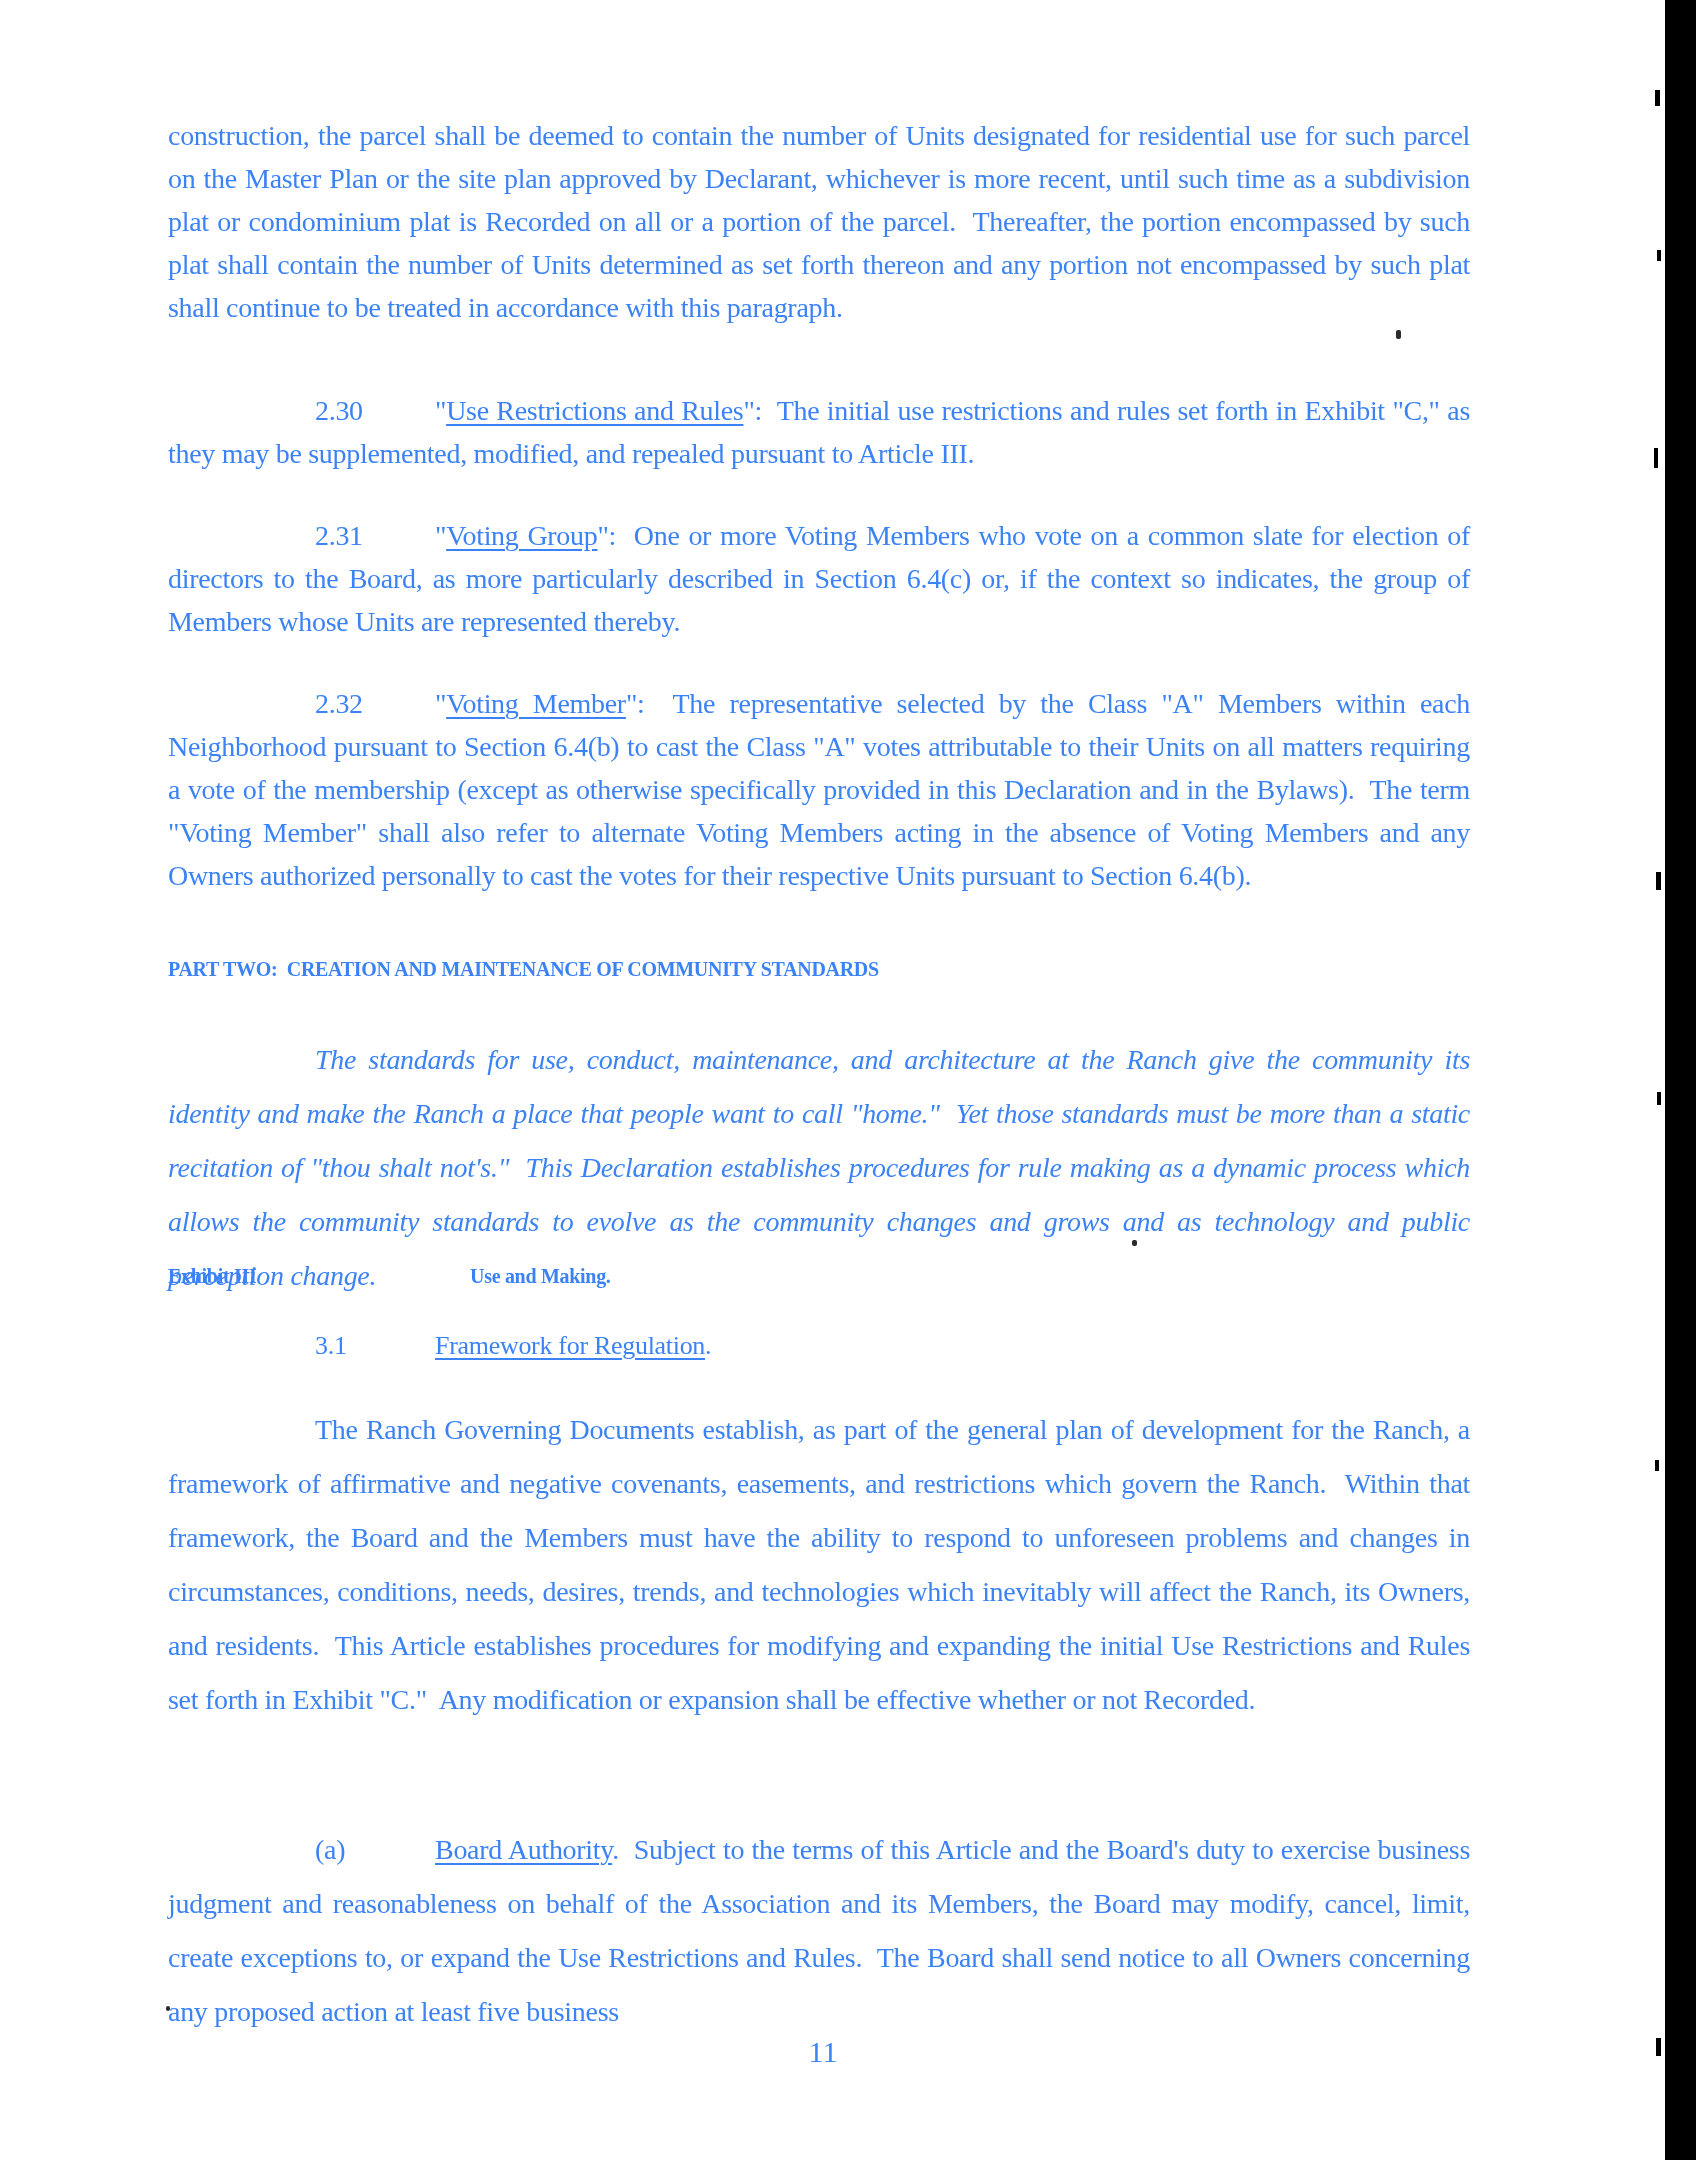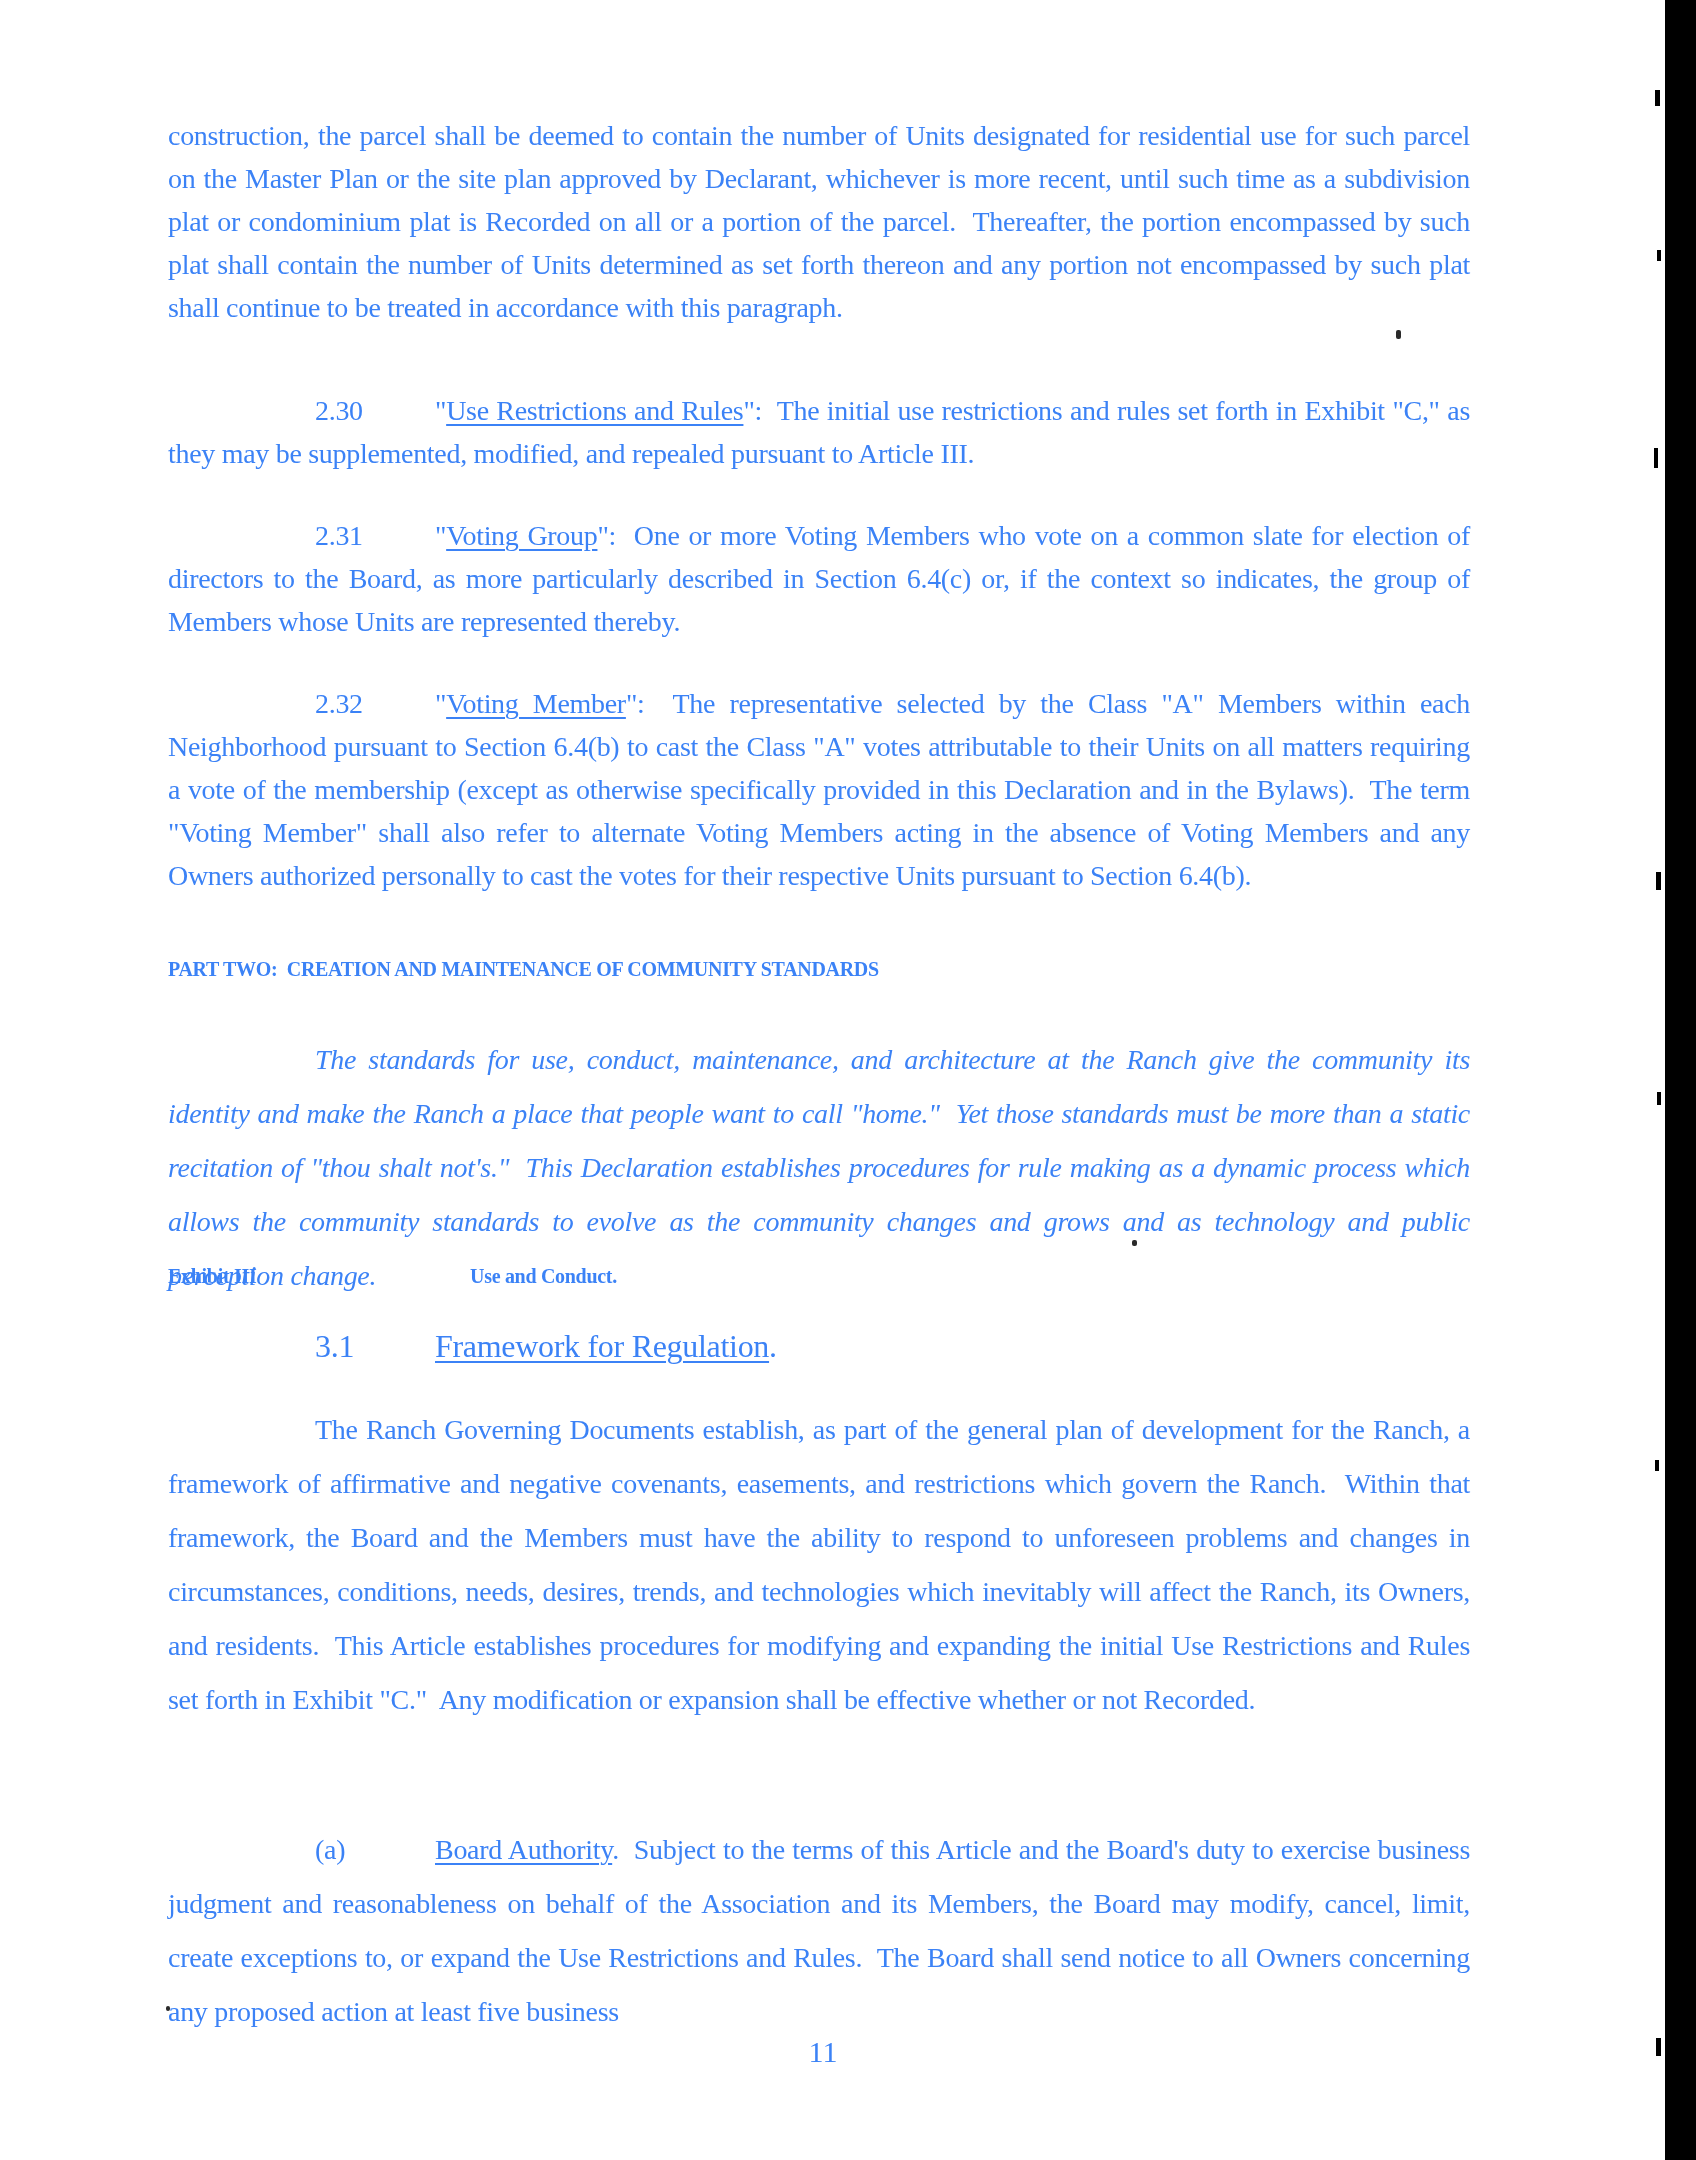--- a/index.html
+++ b/index.html
@@ -29,21 +29,21 @@
     text-underline-offset: 4px;
   }
   .italic { font-style: italic; }
   .bold { font-weight: bold; }
   .heading {
     margin: 0;
     font-size: 20px;
     line-height: 38px;
     letter-spacing: -0.3px;
   }
-  .head-line { padding-left: 147px; font-size: 32px; }
+  .head-line { padding-left: 147px; font-size: 26px; }
   .art-label { display: inline-block; width: 302px; }
   .page-num {
     position: absolute;
     left: 168px;
     width: 1302px;
     top: 2031px;
     text-align: center;
     font-size: 30px;
     margin: 4px;
   }
@@ -68,21 +68,21 @@
   <p class="block para indent" style="top:389px"><span class="num">2.30</span><span>"</span><span class="term">Use Restrictions and Rules</span><span>":&nbsp; The initial use restrictions and rules set forth in Exhibit "C," as they may be supplemented, modified, and repealed pursuant to Article III.</span></p>
 
   <p class="block para indent" style="top:514px"><span class="num">2.31</span><span>"</span><span class="term">Voting Group</span><span>":&nbsp; One or more Voting Members who vote on a common slate for election of directors to the Board, as more particularly described in Section 6.4(c) or, if the context so indicates, the group of Members whose Units are represented thereby.</span></p>
 
   <p class="block para indent" style="top:682px"><span class="num">2.32</span><span>"</span><span class="term">Voting Member</span><span>":&nbsp; The representative selected by the Class "A" Members within each Neighborhood pursuant to Section 6.4(b) to cast the Class "A" votes attributable to their Units on all matters requiring a vote of the membership (except as otherwise specifically provided in this Declaration and in the Bylaws).&nbsp; The term "Voting Member" shall also refer to alternate Voting Members acting in the absence of Voting Members and any Owners authorized personally to cast the votes for their respective Units pursuant to Section 6.4(b).</span></p>
 
   <p class="block heading bold" style="top:950px">PART TWO:&nbsp; CREATION AND MAINTENANCE OF COMMUNITY STANDARDS</p>
 
   <p class="block para tight italic indent" style="top:1033px">The standards for use, conduct, maintenance, and architecture at the Ranch give the community its identity and make the Ranch a place that people want to call "home."&nbsp; Yet those standards must be more than a static recitation of "thou shalt not's."&nbsp; This Declaration establishes procedures for rule making as a dynamic process which allows the community standards to evolve as the community changes and grows and as technology and public perception change.</p>
 
-  <p class="block heading bold" style="top:1257px"><span class="art-label">Exhibit III</span><span>Use and Conduct.</span></p>
+  <p class="block heading bold" style="top:1257px"><span class="art-label">Exhibit III</span><span>Use and Making.</span></p>
 
   <p class="block heading head-line" style="top:1327px"><span class="num">3.1</span><span class="term">Framework for Regulation</span><span>.</span></p>
 
   <p class="block para tight indent" style="top:1403px">The Ranch Governing Documents establish, as part of the general plan of development for the Ranch, a framework of affirmative and negative covenants, easements, and restrictions which govern the Ranch.&nbsp; Within that framework, the Board and the Members must have the ability to respond to unforeseen problems and changes in circumstances, conditions, needs, desires, trends, and technologies which inevitably will affect the Ranch, its Owners, and residents.&nbsp; This Article establishes procedures for modifying and expanding the initial Use Restrictions and Rules set forth in Exhibit "C."&nbsp; Any modification or expansion shall be effective whether or not Recorded.</p>
 
 
   <p class="block para tight indent" style="top:1823px"><span class="num">(a)</span><span class="term">Board Authority</span><span>.&nbsp; Subject to the terms of this Article and the Board's duty to exercise business judgment and reasonableness on behalf of the Association and its Members, the Board may modify, cancel, limit, create exceptions to, or expand the Use Restrictions and Rules.&nbsp; The Board shall send notice to all Owners concerning any proposed action at least five business</span></p>
 
   <p class="page-num">11</p>
 

